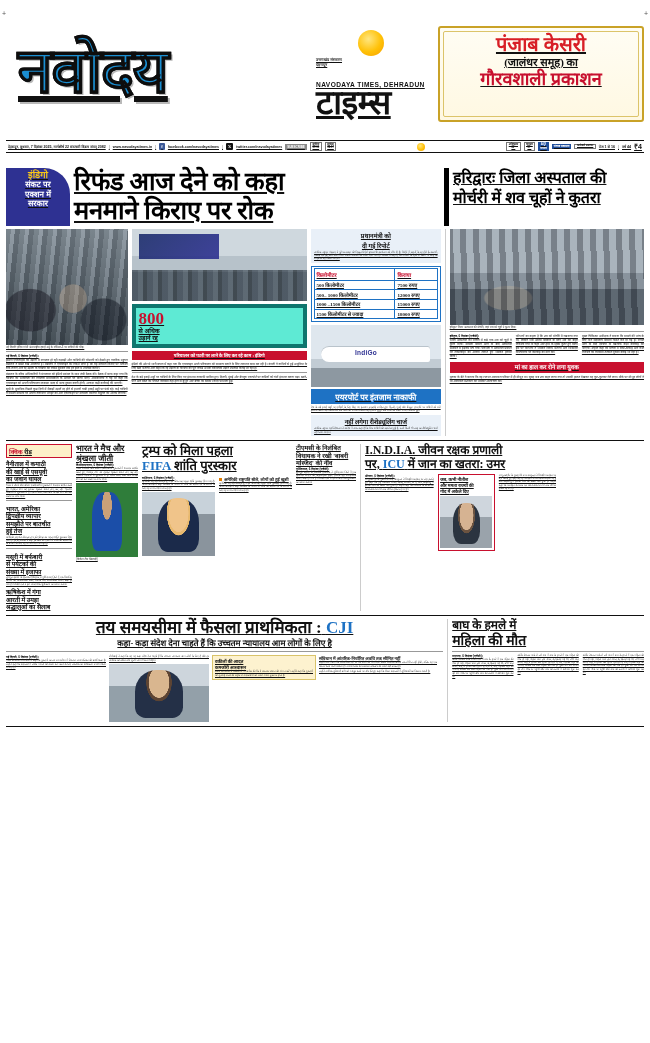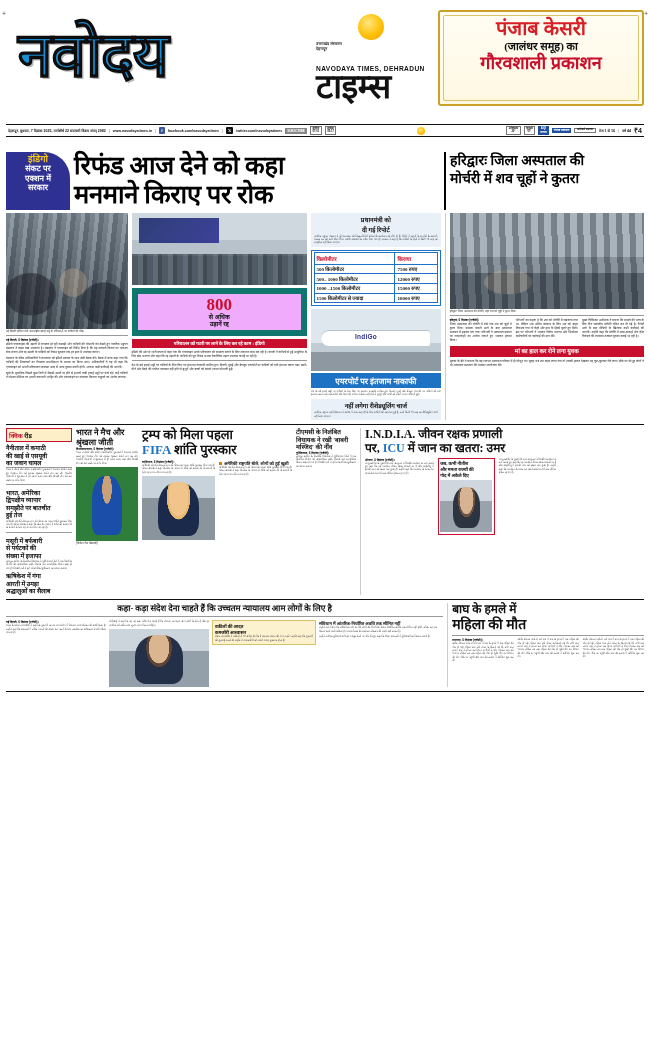--- a/index.html
+++ b/index.html
@@ -2,21 +2,21 @@
 <html><head>
 <meta charset="utf-8">
 <style>
   * { box-sizing: border-box; margin:0; padding:0; }
   html,body { background:#fff; }
   body {
     width:650px; height:1043px; position:relative;
     font-family:"Liberation Sans", sans-serif;
     color:#111; overflow:hidden;
   }
-  .page { width:650px; height:965px; position:relative; padding:4px 6px; }
+  .page { width:650px; height:965px; position:relative; padding:20px 6px;text-decoration:underline; }
 
   
   .tiny { font-size:3.1px; line-height:1.32; text-align:justify; color:#2a2a2a; }
   .micro { font-size:2.6px; line-height:1.3; color:#333; text-align:justify;}
   .rule { border-top:1px solid #111; }
   .rule-thin { border-top:.5px solid #999; }
 
   
   .masthead { display:flex; align-items:flex-start; height:118px; padding-top:6px;}
   .mast-left { width:310px; position:relative; }
@@ -90,22 +90,22 @@
     padding:2px 3px 3px; text-align:center; position:relative; overflow:hidden;
   }
   .indigo-flag .ig { color:#f5c518; font-size:9.5px; font-weight:bold; line-height:1.1; }
   .indigo-flag .ln { font-size:8px; font-weight:bold; line-height:1.18; }
   .lead-head {
     flex:1; font-family:"Liberation Serif", serif; font-weight:bold;
     font-size:25.5px; line-height:1.13; color:#000; letter-spacing:-.3px;
   }
   .haridwar-head {
     width:200px; font-family:"Liberation Serif", serif; font-weight:bold;
-    font-size:14px; line-height:1.25; color:#000; padding-left:4px;
-    border-left:2px solid #000000;
+    font-size:16px; line-height:1.25; color:#000; padding-left:4px;
+    border-left:5px solid #000000;
   }
 
   
   .main { display:flex; gap:4px; margin-top:3px; }
   .col-left { width:122px; }
   .col-c1   { width:176px; }
   .col-c2   { width:130px; }
   .col-right{ width:200px; border-left:1px solid #ccc; padding-left:4px;}
 
   
@@ -226,21 +226,21 @@
   table.fare { width:100%; border-collapse:collapse; font-size:5px; background:#fff;}
   table.fare th, table.fare td {
     border:.6px solid #1e72c4; padding:1.3px 2px; text-align:left;
     font-family:"Liberation Serif",serif;
   }
   table.fare th { color:#c8102e; font-weight:bold; font-size:5.4px; }
   table.fare td { font-weight:bold; color:#111; }
   .fare-wrap { border:1.5px solid #1e72c4; padding:1.5px; }
 
   .num-800 {
-    background:#f0abfc; border:6px solid #0f766e; padding:2px 3px; text-align:center;
+    background:#5eead4; border:4px solid #0f766e; padding:2px 3px; 
     font-family:"Liberation Serif",serif;
   }
   .num-800 .n { color:#c8102e; font-size:17px; font-weight:bold; line-height:1; }
   .num-800 .t { color:#111; font-size:6.3px; font-weight:bold; line-height:1.2;}
 
   .quick-head {
     background:#fdf0c8; border:.8px solid #c8102e; padding:1.5px 2px;
     font-size:6.4px; font-weight:bold; font-family:"Liberation Serif",serif;
   }
   .quick-head span.q { color:#c8102e; }
@@ -524,20 +524,24 @@
         </div>
         <div style="flex:1">
           <p class="micro">जम्मू-कश्मीर के मुख्यमंत्री उमर अब्दुल्ला ने विपक्षी गठबंधन पर तंज कसते हुए कहा कि यह गठबंधन जीवन रक्षक प्रणाली पर है और आईसीयू में इसकी जान को खतरा बना हुआ है। उन्होंने कहा कि गठबंधन के घटक दल अपने-अपने राज्यों तक सीमित होकर रह गए हैं।</p>
         </div>
       </div>
     </div>
   </div>
 
   <div class="bottom">
     <div class="bottom-left">
+      <div class="cji-head">
+        <span>तय समयसीमा में फैसला प्राथमिकता :</span>
+        <span class="h-blue" style="font-family:'Liberation Serif',serif">CJI</span>
+      </div>
       <div class="cji-sub">कहा- कड़ा संदेश देना चाहते हैं कि उच्चतम न्यायालय आम लोगों के लिए है</div>
       <div class="rule-thin" style="margin:2px 0"></div>
       <div class="cols4">
         <div style="width:100px">
           <div class="byline">नई दिल्ली, 6 दिसंबर (एजेंसी)।</div>
           <p class="micro">भारत के प्रधान न्यायाधीश ने कहा कि मुकदमों का तय समयसीमा में निपटारा न्यायपालिका की प्राथमिकता है। उन्होंने कहा कि अदालतों में लंबित मामलों की संख्या कम करने के लिए तकनीक का अधिकतम उपयोग किया जा रहा है।</p>
         </div>
         <div style="width:100px">
           <p class="micro">सीजेआई ने कहा कि वह यह कड़ा संदेश देना चाहते हैं कि उच्चतम न्यायालय आम लोगों के लिए है और हर नागरिक को त्वरित तथा सुलभ न्याय मिलना चाहिए।</p>
           <div class="photo ph-cji" style="margin-top:2px"></div>

